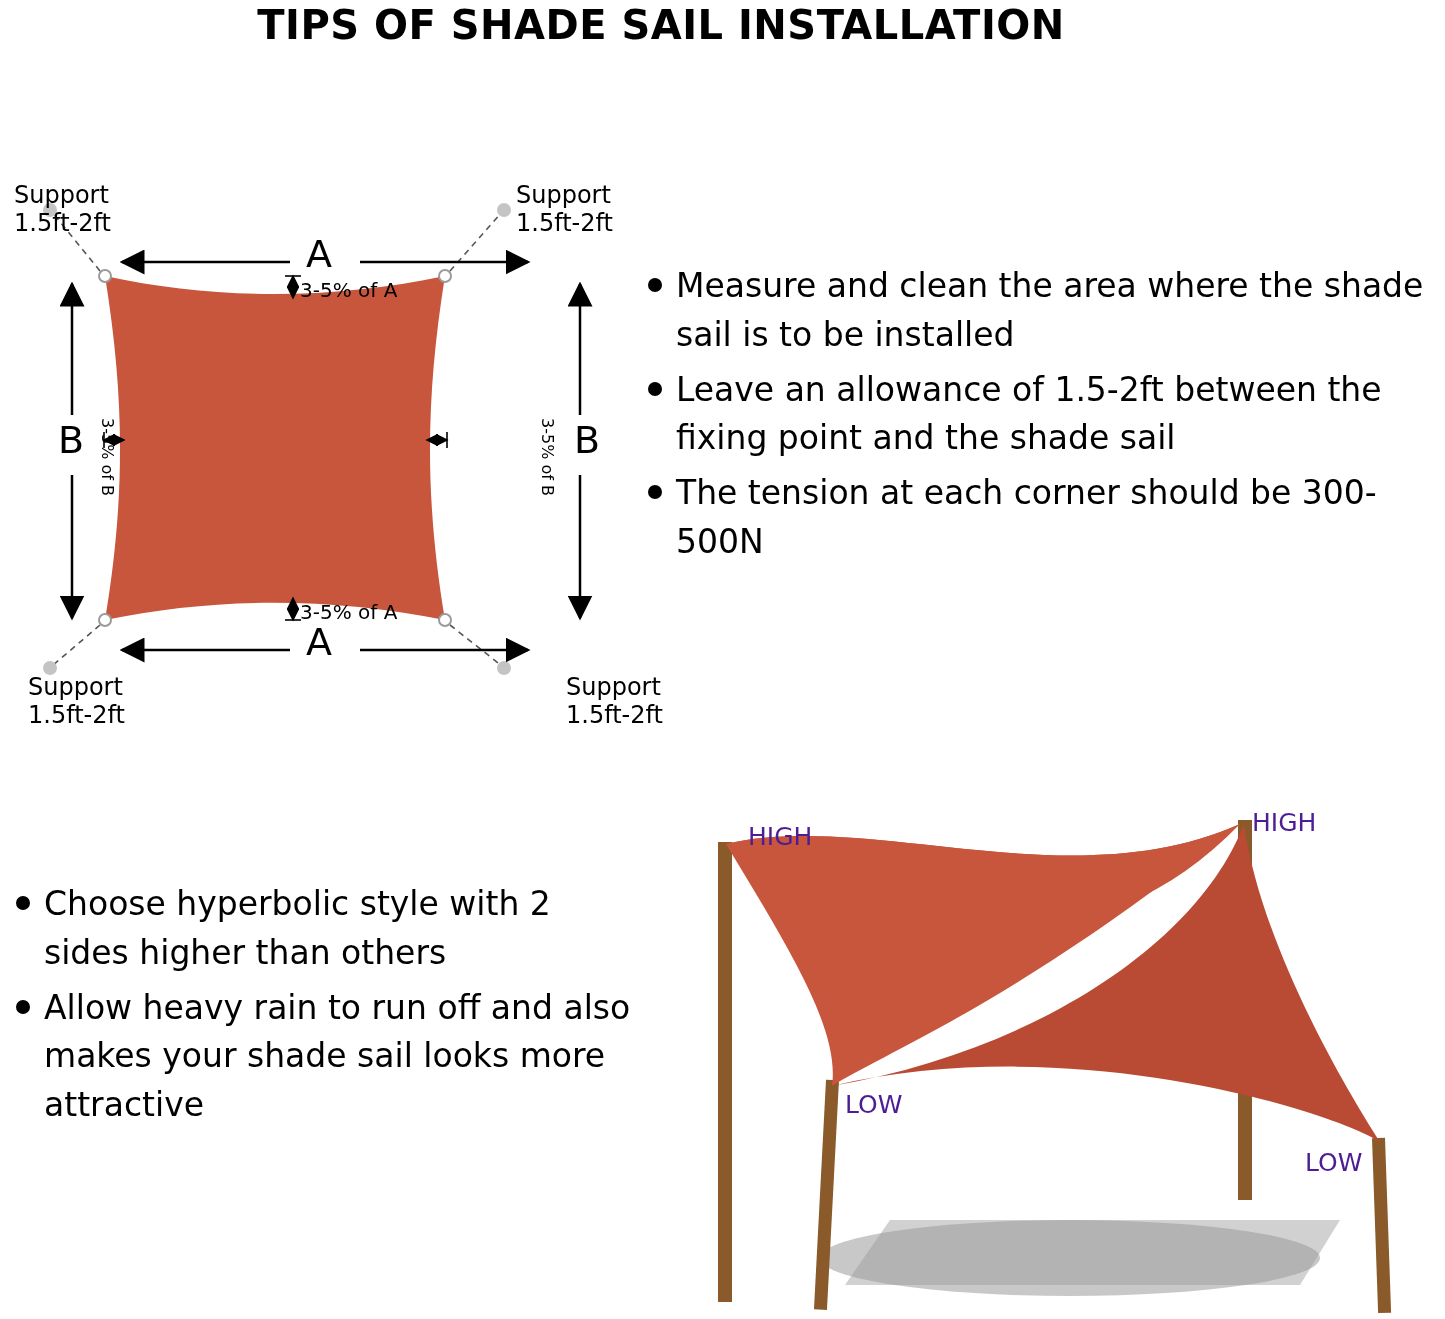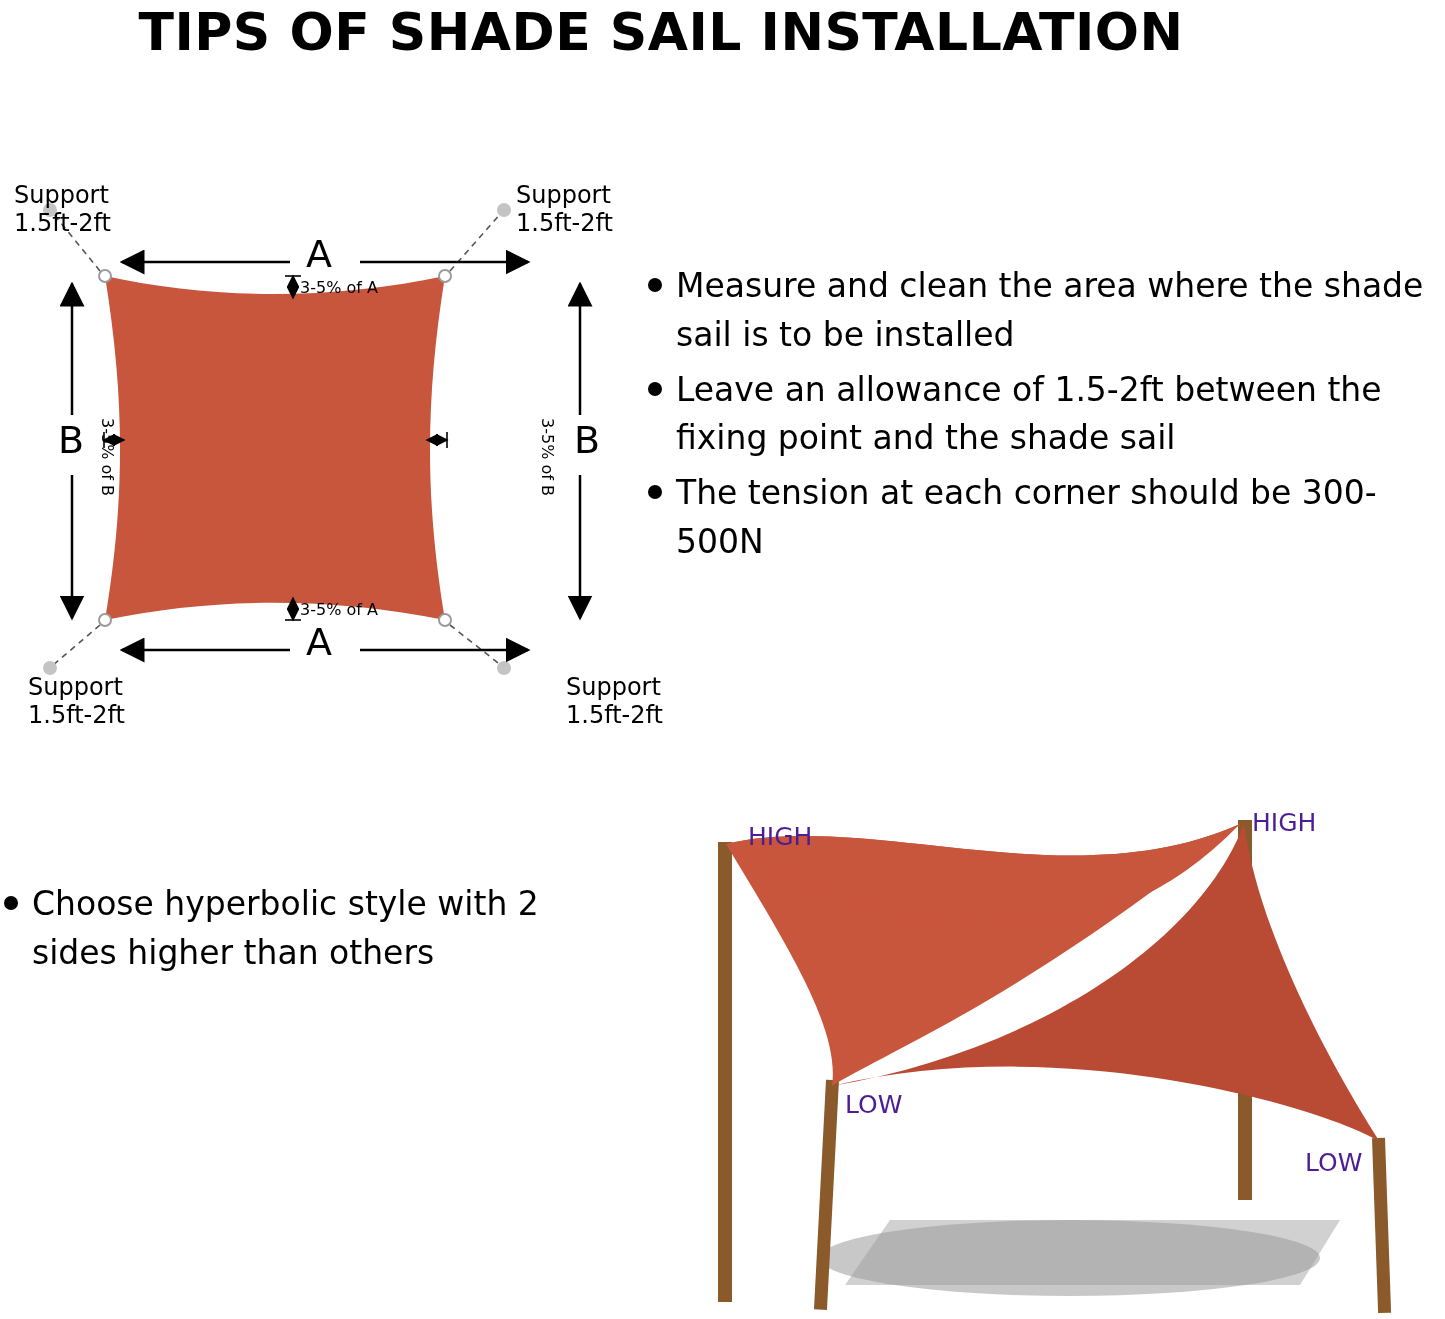--- a/index.html
+++ b/index.html
@@ -18,21 +18,21 @@
 
   
   #page-title {
     position: absolute;
     left: 0;
     top: 2px;
     width: 1322px;
     text-align: center;
     font-family: "DejaVu Sans", sans-serif;
     font-weight: bold;
-    font-size: 52px;
+    font-size: 40px;
     letter-spacing: 0.5px;
     color: #000;
     white-space: nowrap;
   }
 
   
   #diagram-rect {
     position: absolute;
     left: 0;
     top: 150px;
@@ -52,21 +52,21 @@
   .dg-big {
     position: absolute;
     font-family: "DejaVu Sans", sans-serif;
     font-size: 38px;
     font-weight: normal;
     color: #000;
   }
   .dg-small {
     position: absolute;
     font-family: "DejaVu Sans", sans-serif;
-    font-size: 16px;
+    font-size: 20px;
     color: #000;
     white-space: nowrap;
   }
   .dg-small-rot {
     position: absolute;
     font-family: "DejaVu Sans", sans-serif;
     font-size: 16px;
     color: #000;
     white-space: nowrap;
     transform: rotate(90deg);
@@ -97,21 +97,21 @@
     line-height: 1.48;
     color: #000;
   }
 
   #tips-right {
     left: 648px;
     top: 262px;
     width: 800px;
   }
   #tips-left {
-    left: 4px;
+    left: 16px;
     top: 880px;
     width: 620px;
   }
 
   
   #diagram-sail {
     position: absolute;
     left: 640px;
     top: 780px;
     width: 805px;
@@ -235,20 +235,24 @@
   <div class="bullet-item">
     <span class="bullet-dot"></span>
     <span class="bullet-text">The tension at each corner should be 300-500N</span>
   </div>
 </div>
 
 <div class="bullet-list" id="tips-left">
   <div class="bullet-item">
     <span class="bullet-dot"></span>
     <span class="bullet-text">Choose hyperbolic style with 2 sides higher than others</span>
+  </div>
+  <div class="bullet-item">
+    <span class="bullet-dot"></span>
+    <span class="bullet-text">Allow heavy rain to run off and also makes your shade sail looks more attractive</span>
   </div>
 </div>
 
 <div id="diagram-sail">
   <svg width="805" height="539" viewBox="0 0 805 539" xmlns="http://www.w3.org/2000/svg">
 
     <ellipse cx="430" cy="478" rx="250" ry="38" fill="#9a9a9a" opacity="0.55"></ellipse>
     <path d="M205 505 L660 505 L700 440 L250 440 Z" fill="#9a9a9a" opacity="0.45"></path>
 
     <rect x="78" y="62" width="14" height="460" fill="#8a5a2b"></rect>

